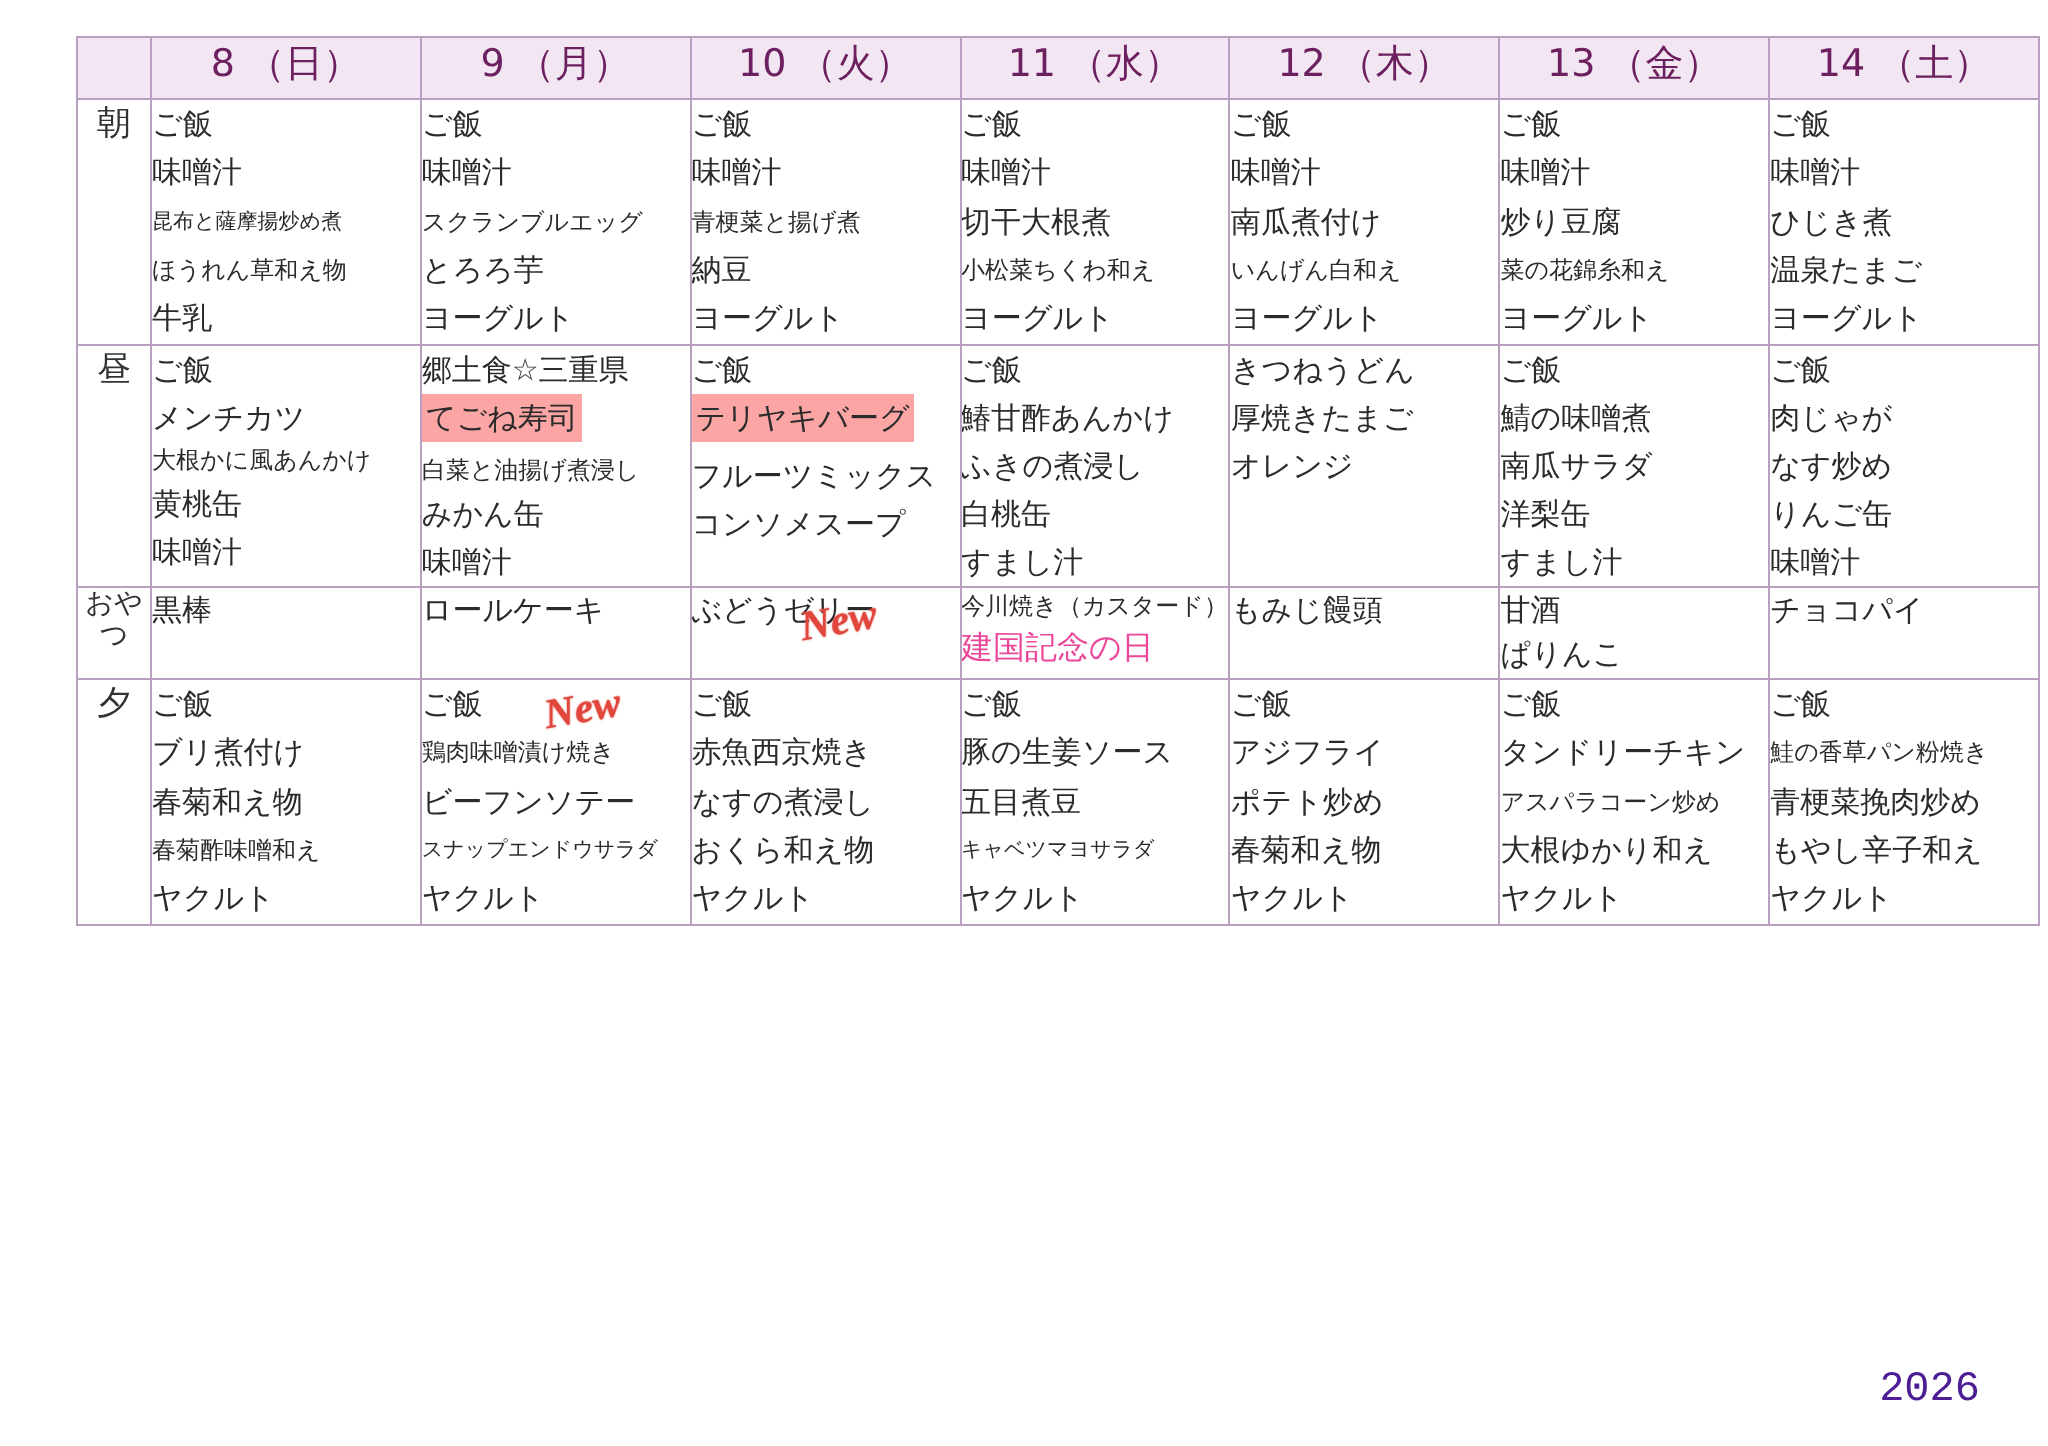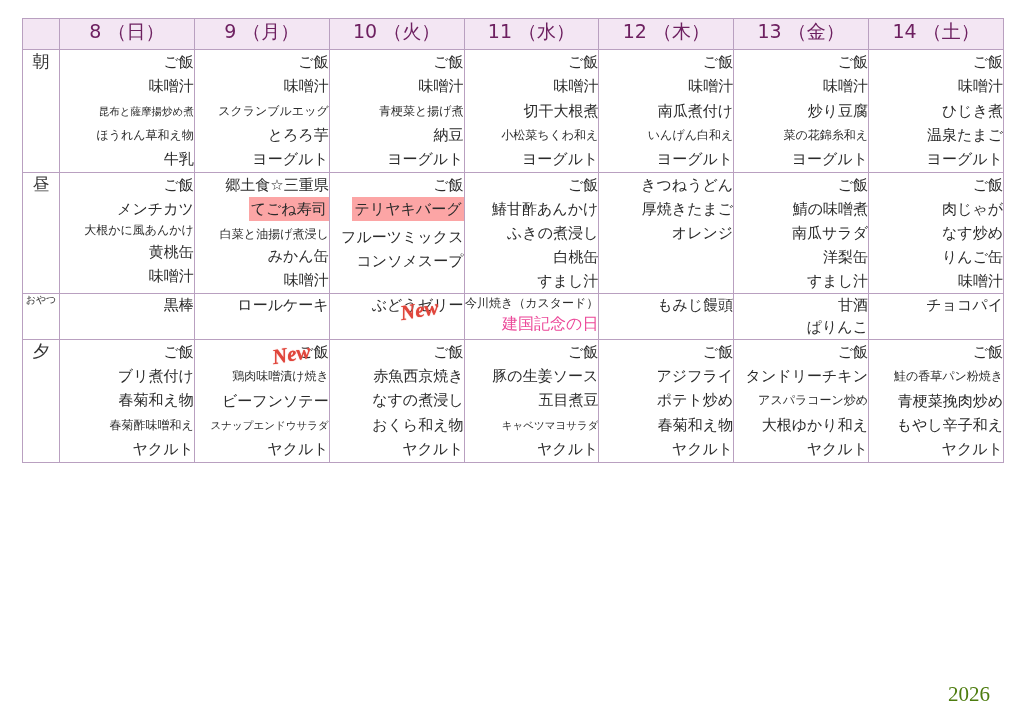--- a/index.html
+++ b/index.html
@@ -27,21 +27,21 @@
     color: #7b1b5e;
     letter-spacing: 2px;
     margin: 8px 0 8px 12px;
     line-height: 1.1;
     font-family: "DejaVu Sans", sans-serif;
   }
   table.menu {
     border-collapse: collapse;
     table-layout: fixed;
     width: 982px;
-    margin-left: 0;
+    margin-left: 16px;
   }
   table.menu td, table.menu th {
     border: 1px solid #b9a0c0;
     padding: 0;
     vertical-align: top;
   }
   thead th {
     background: #f3e6f3;
     color: #6d2060;
     font-size: 19px;
@@ -57,31 +57,30 @@
   td.rowlabel {
     width: 36px;
     text-align: center;
     vertical-align: middle;
     font-size: 17px;
     color: #333;
     background: #ffffff;
     font-family: "DejaVu Sans", sans-serif;
   }
   td.rowlabel.small {
-    font-size: 10px;
+    font-size: 14px;
     line-height: 1.15;
   }
   td.cell {
     padding: 6px 5px 7px 6px;
   }
   .items {
     list-style: none;
     margin: 0;
     padding: 0;
-    text-align: right;
   }
   .items li {
     font-size: 15px;
     line-height: 1.62;
     color: #2b2b2b;
     white-space: nowrap;
     overflow: hidden;
     font-family: "DejaVu Sans", sans-serif;
   }
   .items li.sm {
@@ -114,22 +113,22 @@
     text-shadow: 0 0 1px #e0463c;
     pointer-events: none;
   }
   #new1 { left: 272px; top: 342px; }
   #new2 { left: 400px; top: 298px; }
   .year {
     position: absolute;
     right: 34px;
     bottom: 16px;
     font-size: 21px;
-    color: #4d7c0f;
-    font-family: Liberation Serif, serif;
+    color: #4c1d95;
+    font-family: Liberation Mono, monospace;
   }
 </style>
 </head>
 <body>
 
 <div class="page">
 
 
   <table class="menu">
     <thead>

